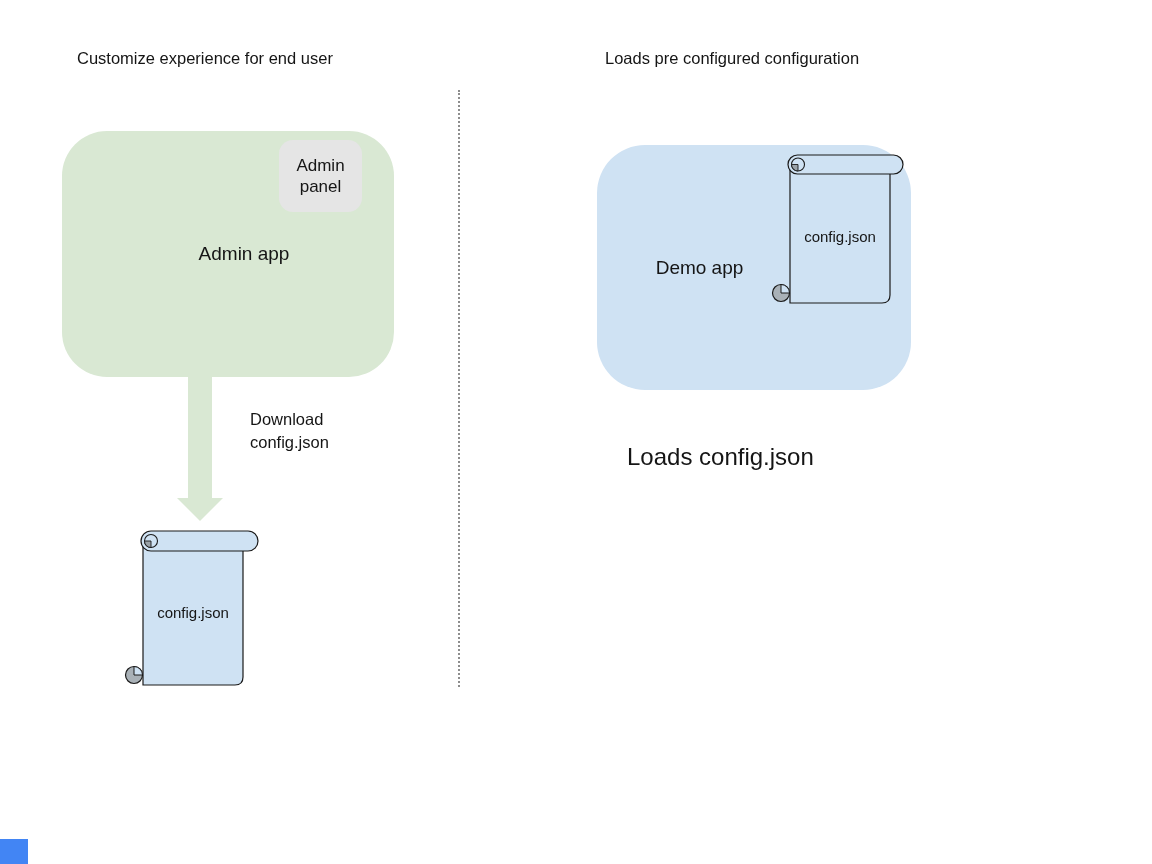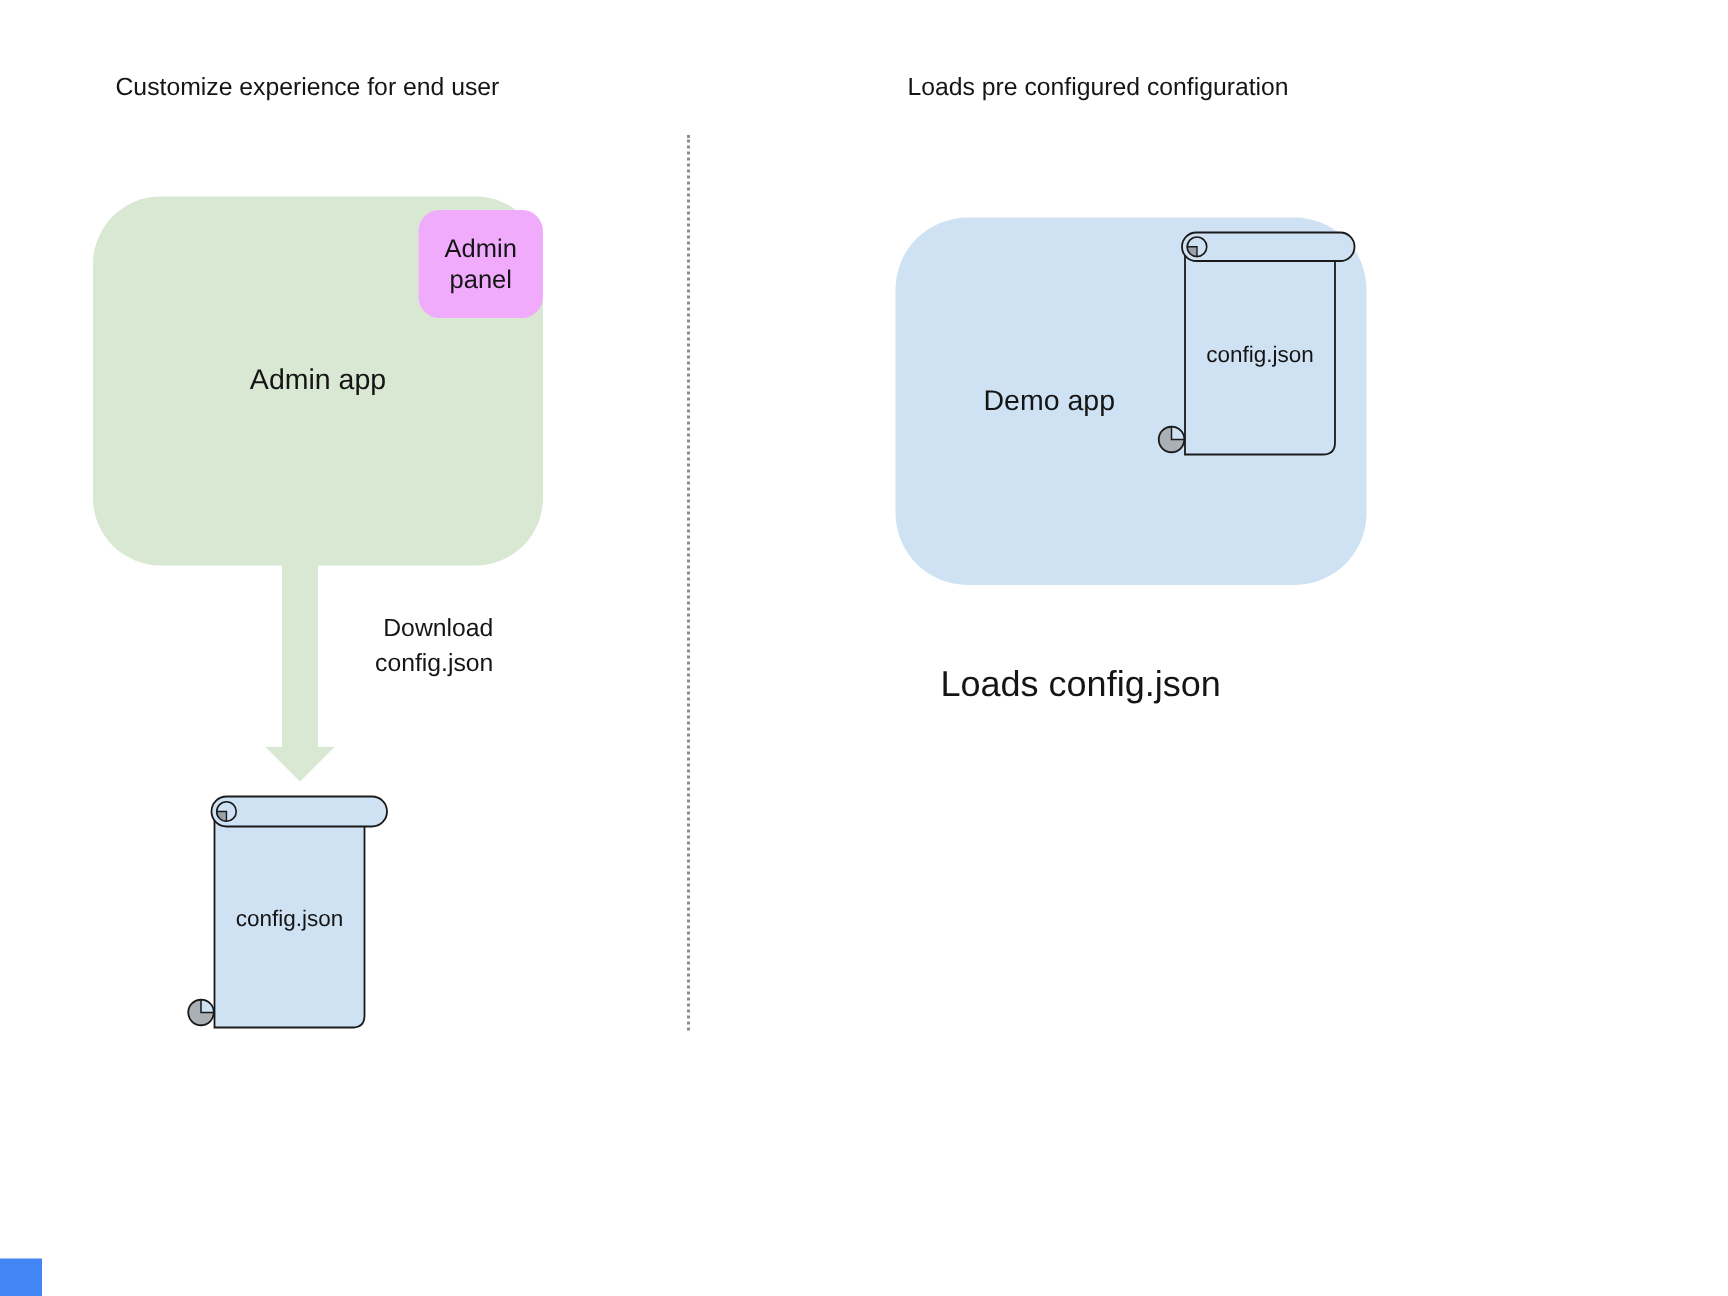--- a/index.html
+++ b/index.html
@@ -11,32 +11,32 @@
   .title{font-size:16.5px;white-space:nowrap;}
   .title-left{left:77px;top:49px;}
   .title-right{left:605px;top:49px;}
   .divider{
     left:458px;top:90px;height:597px;width:0;
     border-left:2px dotted #8d8d8d;
   }
   .admin-app{
     left:62px;top:131px;width:300px;height:246px;
     background:#d9e8d3;border-radius:45px;
-    display:flex;align-items:center;justify-content:center;
+    display:flex;align-items:center;justify-content:center;padding-left:32px;
   }
   .app-label{font-size:19px;}
   .admin-panel{
     left:279px;top:140px;width:83px;height:72px;
-    background:#f0abfc;border-radius:14px;
+    background:#e5e5e5;border-radius:14px;
     display:flex;align-items:center;justify-content:center;
     text-align:center;font-size:17px;line-height:21px;
     padding:0 6px;box-sizing:border-box;
   }
   .arrow{left:177px;top:374px;}
-  .dl-label{left:250px;top:408px;font-size:16.5px;line-height:23px;white-space:pre-line;text-align:right;}
+  .dl-label{left:250px;top:408px;font-size:16.5px;line-height:23px;white-space:pre-line;}
   .scroll{width:140px;height:160px;}
   .scroll-left{left:120px;top:528px;}
   .scroll-right{left:767px;top:152px;}
   .scroll-label{
     position:absolute;left:23px;top:76px;width:100px;
     text-align:center;font-size:15px;
   }
   .sc-body{fill:#cfe2f3;stroke:#1a1a1a;stroke-width:1.2;}
   .sc-bar{fill:#cfe2f3;stroke:#1a1a1a;stroke-width:1.2;}
   .sc-curl{fill:#a9b1b7;stroke:#1a1a1a;stroke-width:1.2;}

